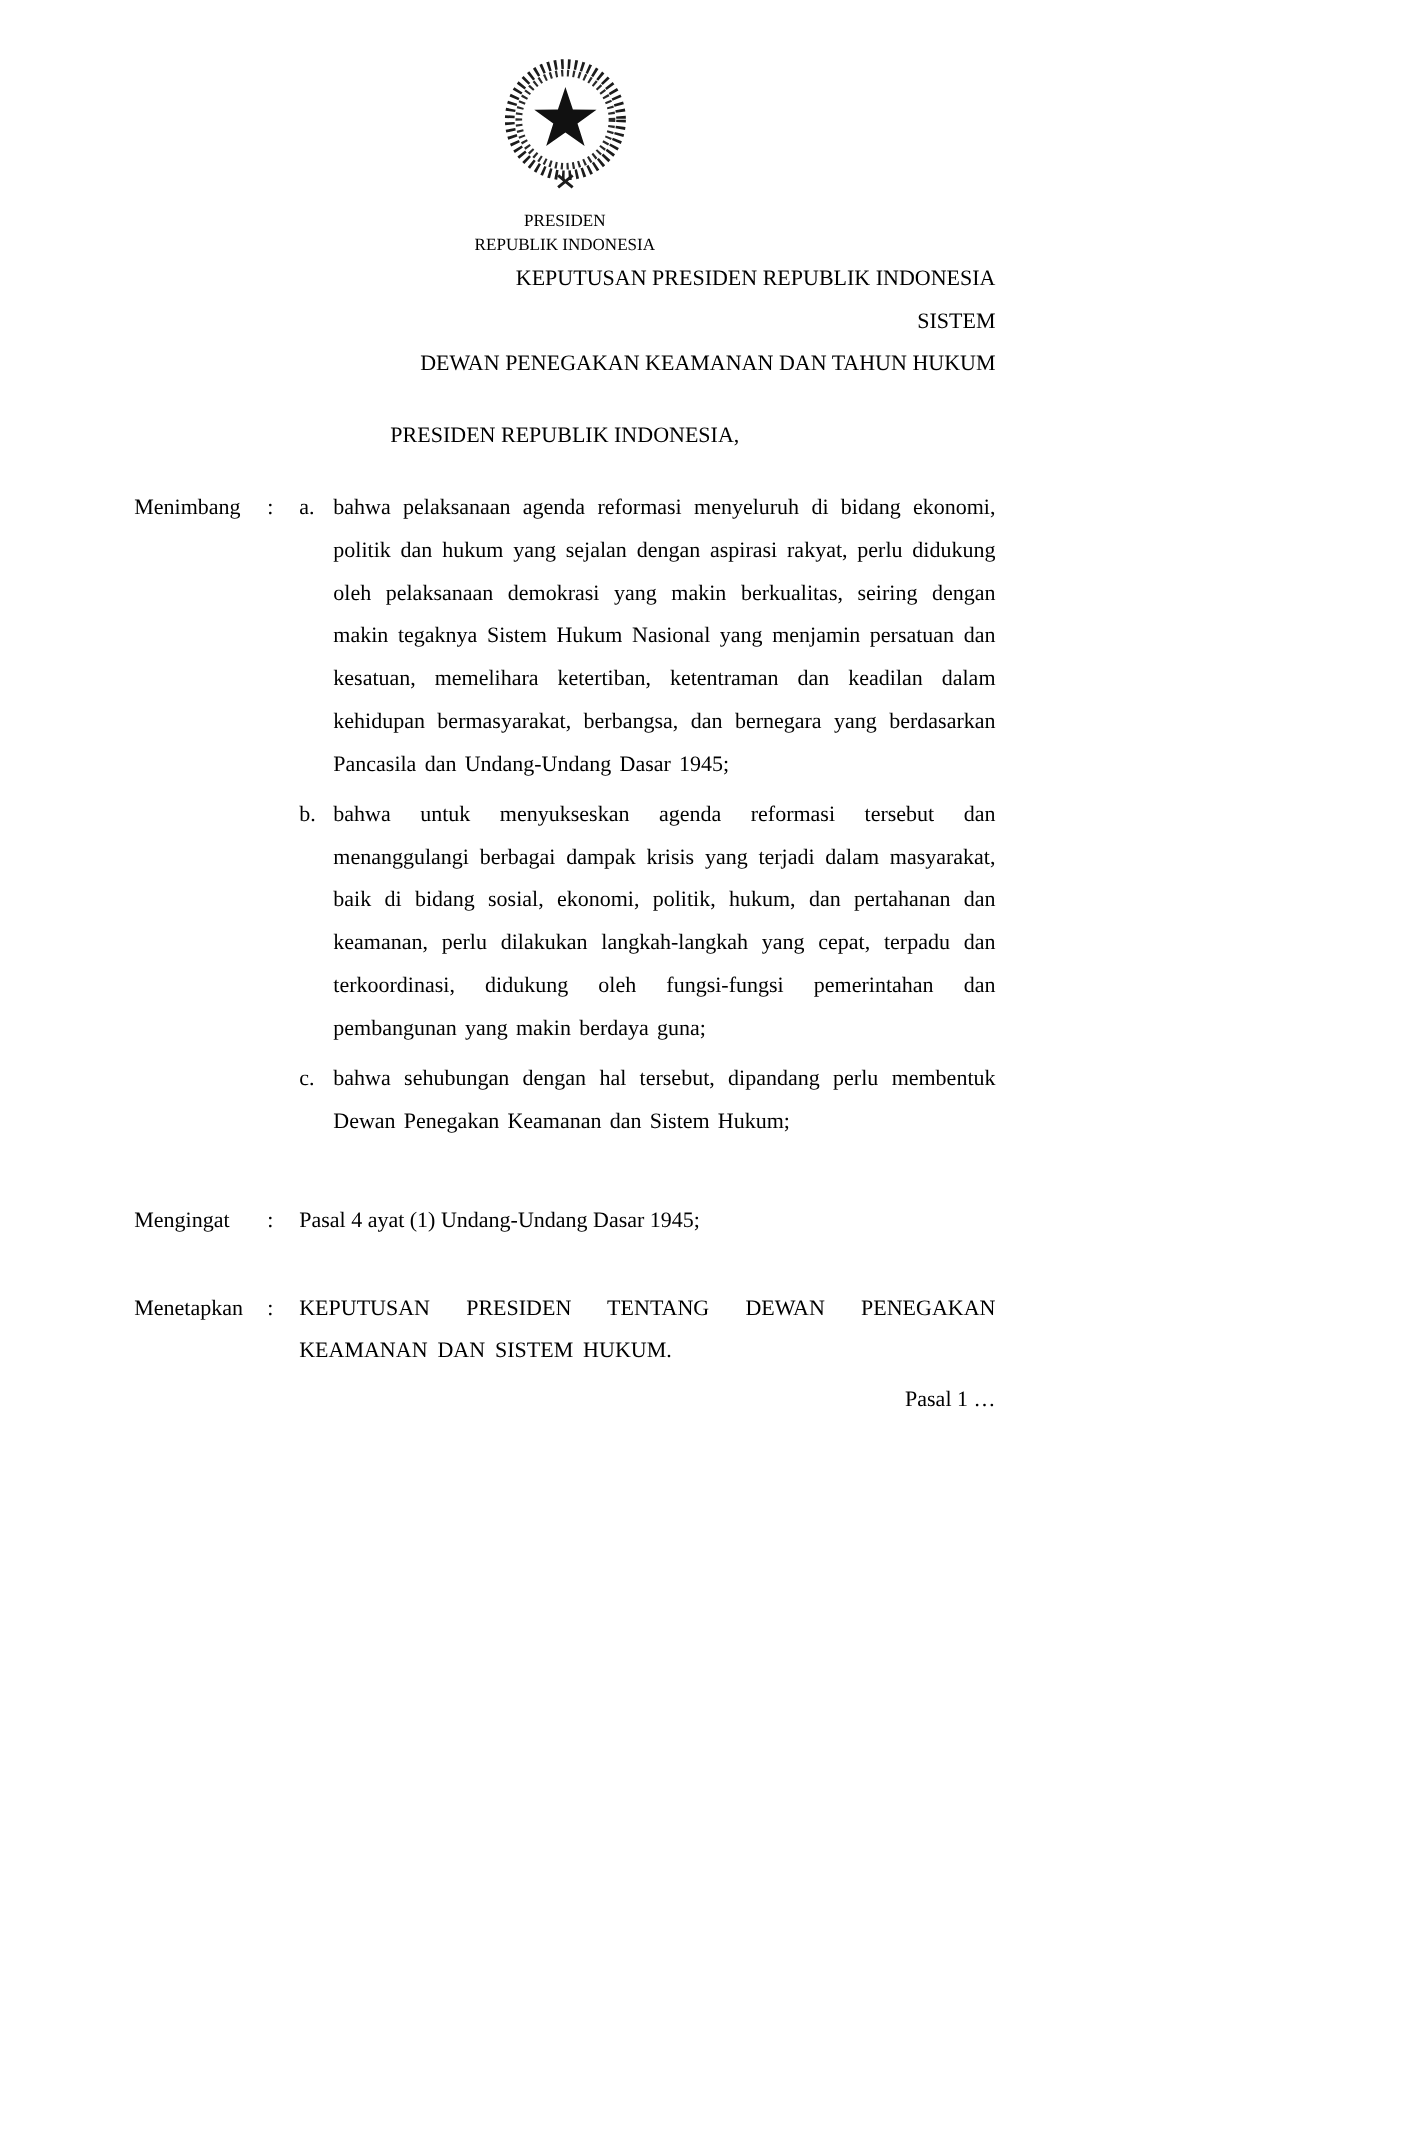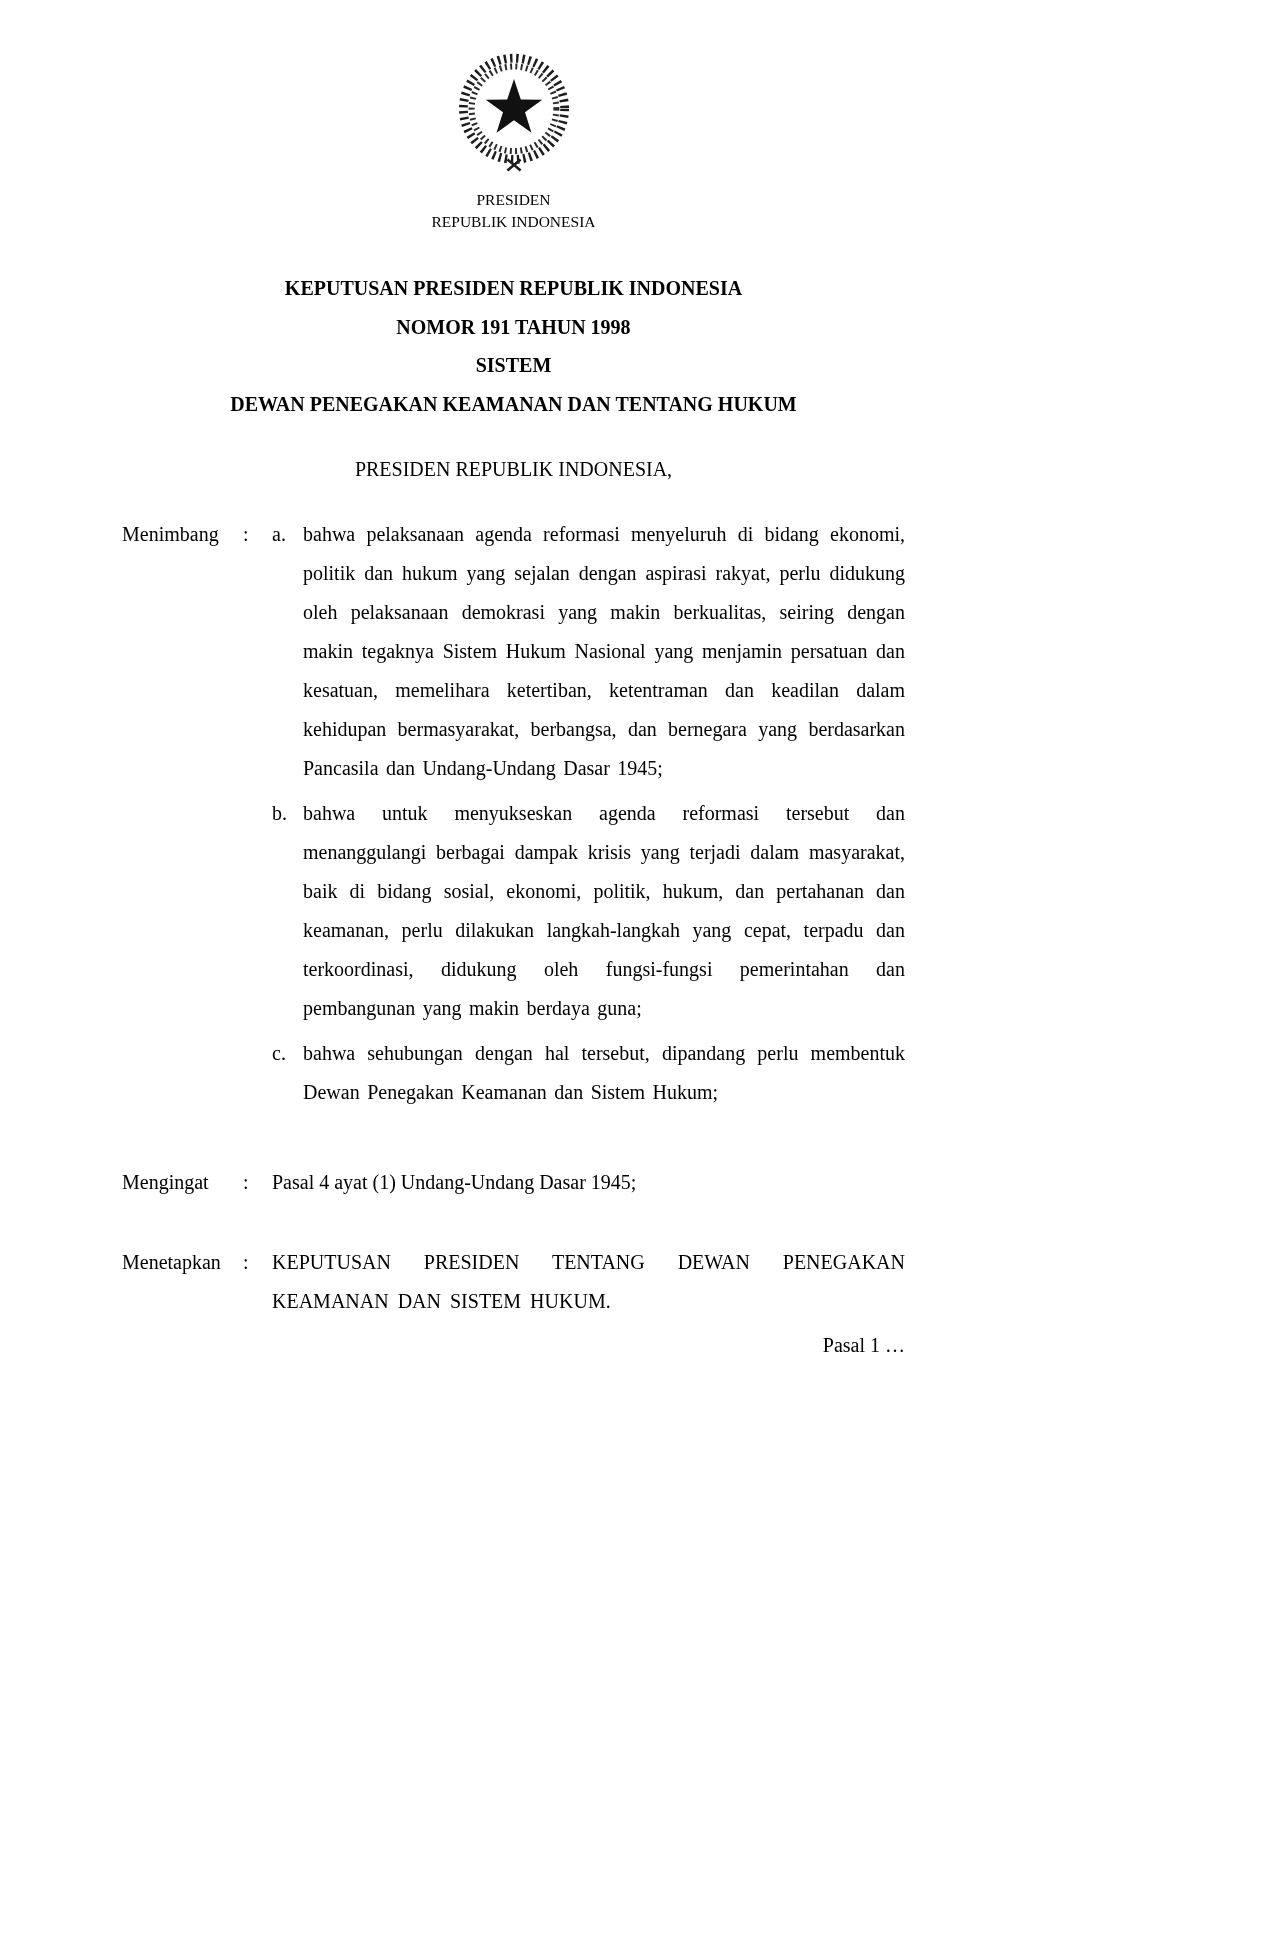--- a/index.html
+++ b/index.html
@@ -19,25 +19,24 @@
     padding-top: 45px;
   }
   .emblem-wrap { text-align: center; }
   .org {
     text-align: center;
     font-size: 15.5px;
     line-height: 22px;
     margin-top: 8px;
   }
   .doc-title {
-    text-align: center;
+    text-align: right;
     font-size: 20px;
     line-height: 38.5px;
-    margin-top: 36px;
-    font-weight: bold;
+    font-weight: normal;
   }
   .salutation {
     text-align: center;
     font-size: 20px;
     line-height: 24px;
     margin-top: 34px;
     font-weight: normal;
   }
   .clause {
     display: grid;
@@ -92,23 +91,22 @@
       </svg>
     </div>
 
     <div class="org">
       <div>PRESIDEN</div>
       <div>REPUBLIK INDONESIA</div>
     </div>
 
     <div class="doc-title">
       <div>KEPUTUSAN PRESIDEN REPUBLIK INDONESIA</div>
-      <div>NOMOR 191 TAHUN 1998</div>
       <div>SISTEM</div>
-      <div>DEWAN PENEGAKAN KEAMANAN DAN TENTANG HUKUM</div>
+      <div>DEWAN PENEGAKAN KEAMANAN DAN TAHUN HUKUM</div>
     </div>
 
     <div class="salutation">PRESIDEN REPUBLIK INDONESIA,</div>
 
     <div class="clause clause-menimbang">
       <div class="label">Menimbang</div>
       <div class="colon">:</div>
       <div>
         <div class="item">
           <div>a.</div>

